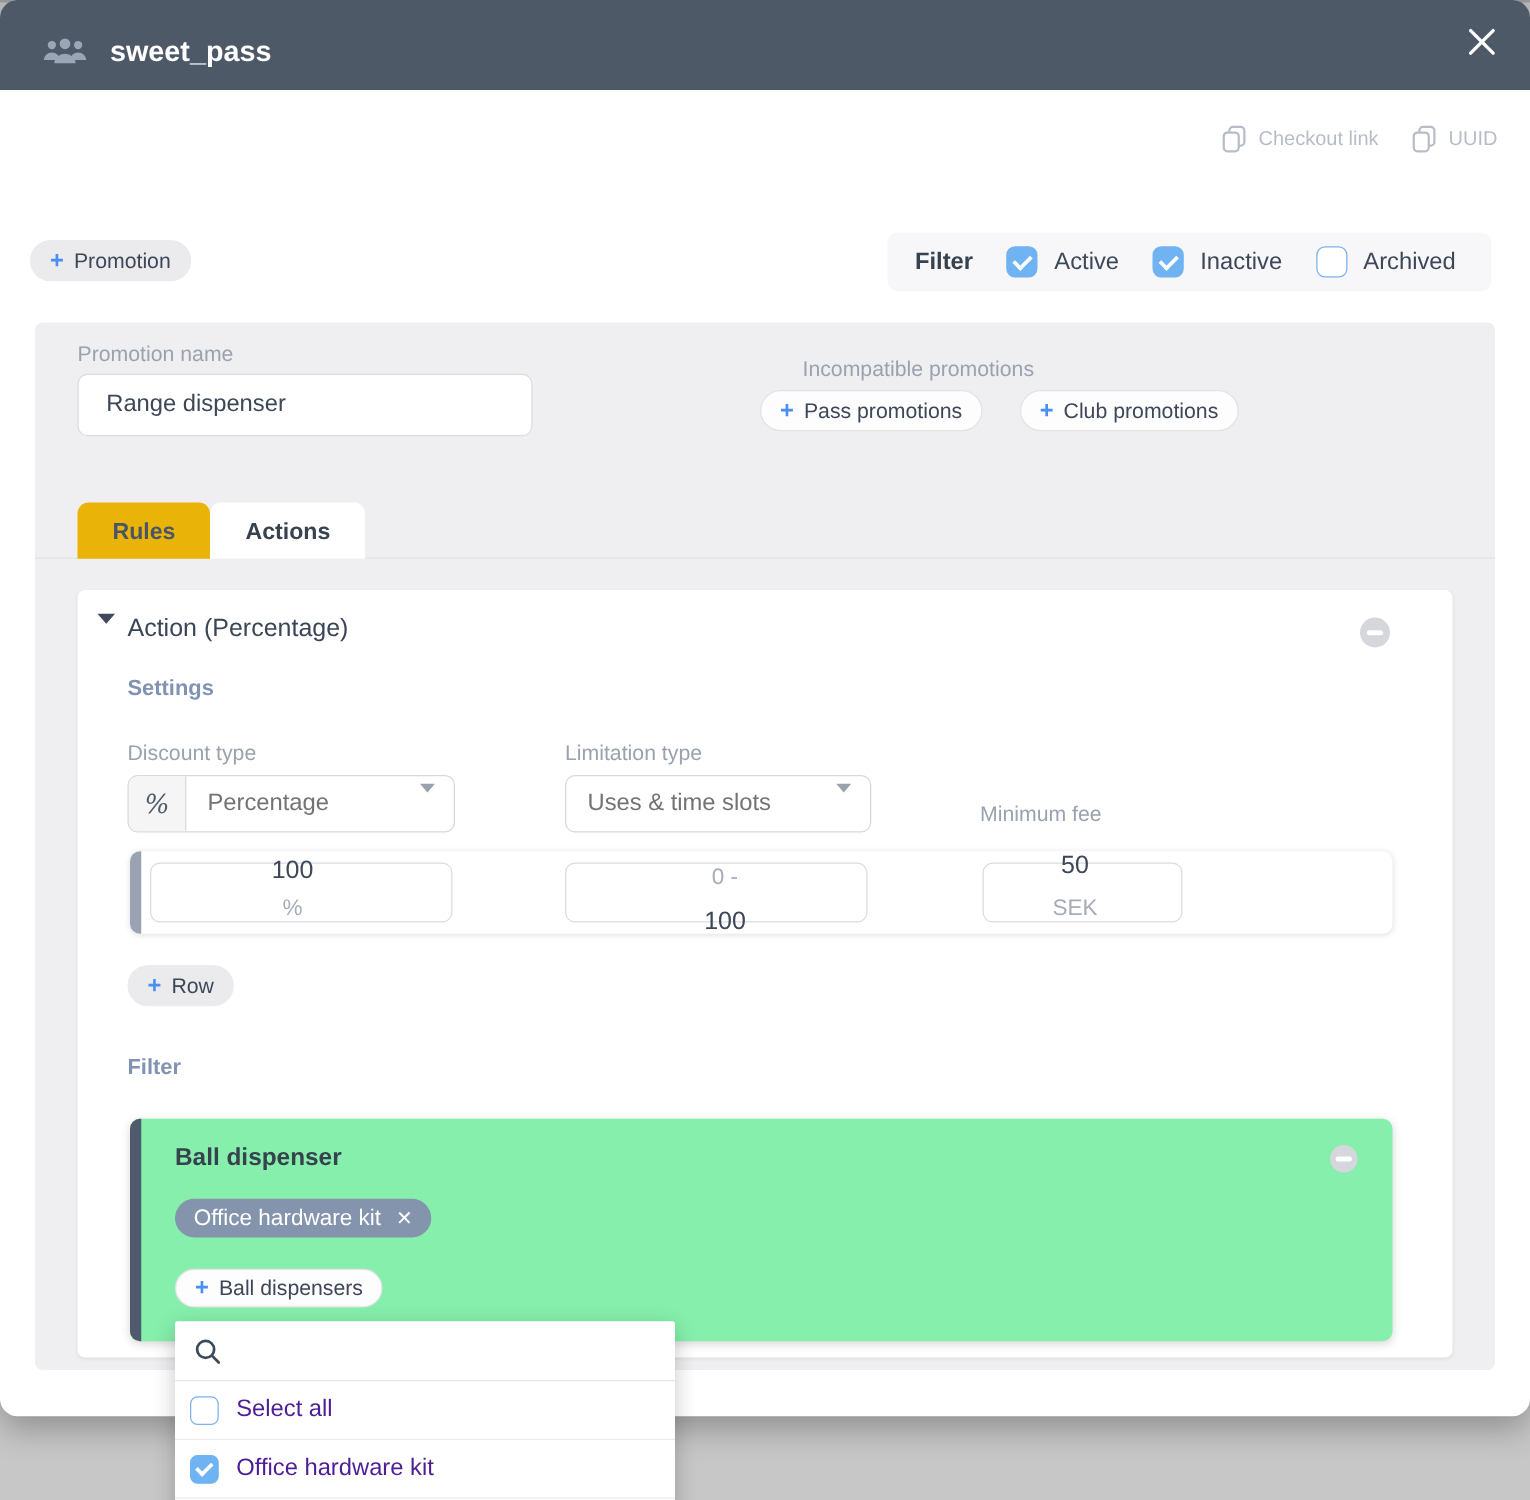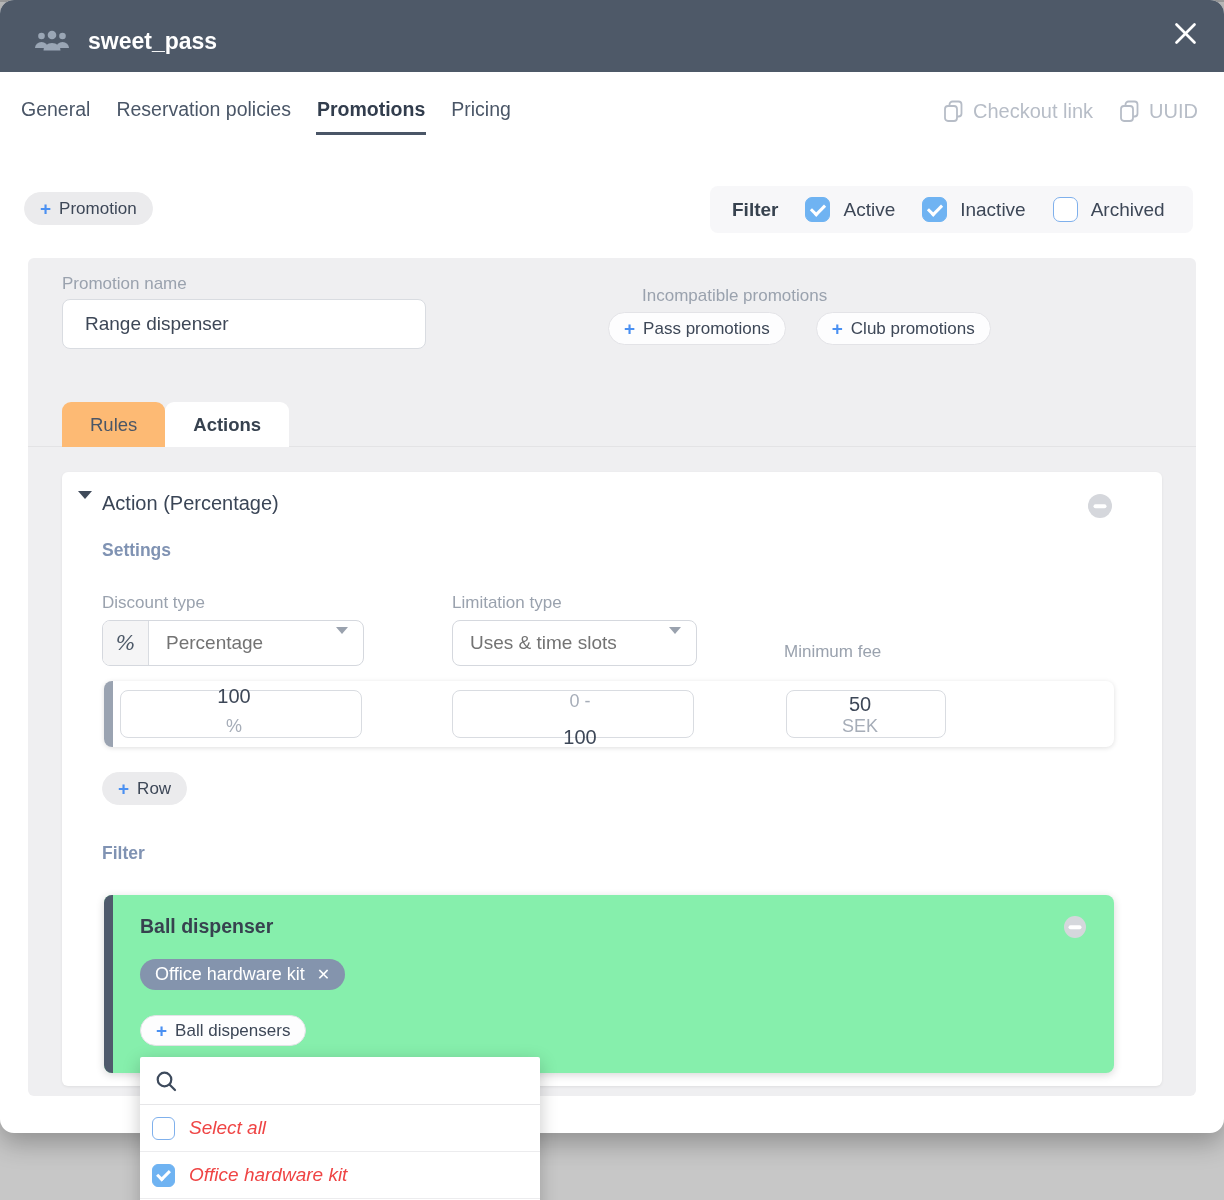--- a/index.html
+++ b/index.html
@@ -46,21 +46,21 @@
   
   .nav-row { position:absolute; left:0; top:84px; width:100%; height:60px; }
   .nav-tabs { position:absolute; left:20px; top:0; display:flex; gap:24px; }
   .nav-tab {
     font-size:19.5px; color:#4a5667; padding:14px 1px 11px 1px; cursor:pointer; white-space:nowrap;
   }
   .nav-tab.active {
     font-weight:bold; color:#323d4d; border-bottom:3.5px solid #4a5667;
   }
   .nav-actions { position:absolute; right:26px; top:16px; display:flex; gap:26px; align-items:center; }
-  .nav-action { display:flex; align-items:center; gap:9px; color:#b7bdc7; font-size:20px; cursor:pointer; }
+  .nav-action { display:flex; align-items:center; gap:9px; color:#b7bdc7; font-size:16px; cursor:pointer; }
 
   
   .btn-pill {
     display:inline-flex; align-items:center; gap:8px; height:33px; padding:0 15px;
     border-radius:17px; font-size:17px; color:#3d4757; cursor:pointer; white-space:nowrap;
   }
   .btn-gray { background:#ebebed; border:1px solid #ebebed; }
   .btn-white { background:#fdfdfe; border:1px solid #e3e3e7; }
   .plus { color:#4a90f2; font-size:19px; font-weight:bold; line-height:1; }
   .add-promotion { position:absolute; left:24px; top:192px; }
@@ -99,21 +99,21 @@
     display:flex; align-items:center; padding-left:22px; font-size:19px; color:#3d4757;
   }
   .inc-label { left:614px; top:28px; }
   .inc-buttons { position:absolute; left:580px; top:54px; display:flex; gap:30px; }
 
   .sub-tabs { position:absolute; left:34px; top:144px; display:flex; }
   .sub-tab {
     height:45px; padding:0 28px; display:flex; align-items:center; justify-content:center;
     font-size:18.5px; border-radius:9px 9px 0 0; cursor:pointer;
   }
-  .sub-tab.rules { background:#fdba74; color:#4a5667; }
+  .sub-tab.rules { background:#eab308; color:#4a5667;font-weight:bold; }
   .sub-tab.actions { background:#ffffff; color:#37424f; font-weight:bold; position:relative; z-index:2; }
   .sub-tab-line { position:absolute; left:0; right:0; top:188px; height:1px; background:#e3e3e5; }
 
   
   .action-card {
     position:absolute; left:34px; top:214px; width:1100px; height:614px;
     background:#ffffff; border-radius:6px; box-shadow:0 1px 3px rgba(0,0,0,.07);
   }
   .caret-down {
     width:0; height:0; border-left:7px solid transparent; border-right:7px solid transparent;
@@ -158,21 +158,21 @@
     position:absolute; left:0; top:0; width:9px; height:66px; background:#9aa3b1;
     border-radius:8px 0 0 8px;
   }
   .strip-input {
     position:absolute; top:9px; height:48px; background:#fff; border:1px solid #d9dce1; border-radius:8px;
     display:flex; align-items:center; font-size:20px; color:#3d4757;flex-direction:column;
   }
   .strip-input .unit { font-size:18px; color:#a6adb8; }
   .in-percent { left:16px; width:242px; justify-content:flex-end; padding-right:14px; gap:8px; }
   .in-range { left:348px; width:242px; padding-left:14px; gap:14px; }
-  .in-fee { left:682px; width:160px; justify-content:flex-end; padding-right:12px; gap:0; }
+  .in-fee { left:682px; width:160px; justify-content:flex-end; padding-right:12px; gap:12px; }
 
   .add-row-btn { position:absolute; left:40px; top:300px; }
   .filter-section-label { left:40px; top:371px; }
 
   
   .ball-card {
     position:absolute; left:42px; top:423px; width:1010px; height:178px;
     background:#86efac; border-radius:8px; box-shadow:0 2px 8px rgba(0,0,0,.16);
   }
   .ball-accent {
@@ -200,21 +200,21 @@
     display:flex; align-items:center; padding-left:14px; gap:10px;
   }
   .dd-search input {
     border:none; outline:none; flex:1; height:100%; font-size:19px; color:#3a4556;
     font-family:inherit; background:transparent;
   }
   .dd-row {
     height:47px; display:flex; align-items:center; gap:14px; padding-left:12px;
     border-bottom:1px solid #ececee; cursor:pointer;
   }
-  .dd-row .dd-label { font-size:19px; color:#ef4444;font-style:italic; }
+  .dd-row .dd-label { font-size:19px; color:#4c1d95; }
 </style>
 </head>
 <body>
 
 <div class="bg-table">
   <span class="bg-cell-0">new_period</span>
   <span class="bg-cell-1">Yes/Public</span>
   <span class="bg-cell-2">Membership</span>
   <span class="bg-cell-3">-</span>
   <span class="bg-cell-4">0/∞</span>
@@ -236,26 +236,20 @@
     <span class="modal-title">sweet_pass</span>
     <span class="close-btn">
       <svg width="27" height="27" viewBox="0 0 24 24">
         <line x1="4" y1="4" x2="20" y2="20" stroke="#ffffff" stroke-width="2.4" stroke-linecap="round"></line>
         <line x1="20" y1="4" x2="4" y2="20" stroke="#ffffff" stroke-width="2.4" stroke-linecap="round"></line>
       </svg>
     </span>
   </div>
 
   <div class="nav-row">
-    <div class="nav-tabs">
-      <span class="nav-tab">General</span>
-      <span class="nav-tab">Reservation policies</span>
-      <span class="nav-tab active">Promotions</span>
-      <span class="nav-tab">Pricing</span>
-    </div>
     <div class="nav-actions">
       <span class="nav-action">
         <svg width="21" height="23" viewBox="0 0 21 23" fill="none">
           <rect x="6.5" y="1.5" width="12" height="15" rx="3" stroke="#b7bdc7" stroke-width="1.8"></rect>
           <rect x="2" y="6" width="12" height="15" rx="3" stroke="#b7bdc7" stroke-width="1.8" fill="#ffffff"></rect>
         </svg>
         <span>Checkout link</span>
       </span>
       <span class="nav-action">
         <svg width="21" height="23" viewBox="0 0 21 23" fill="none">

